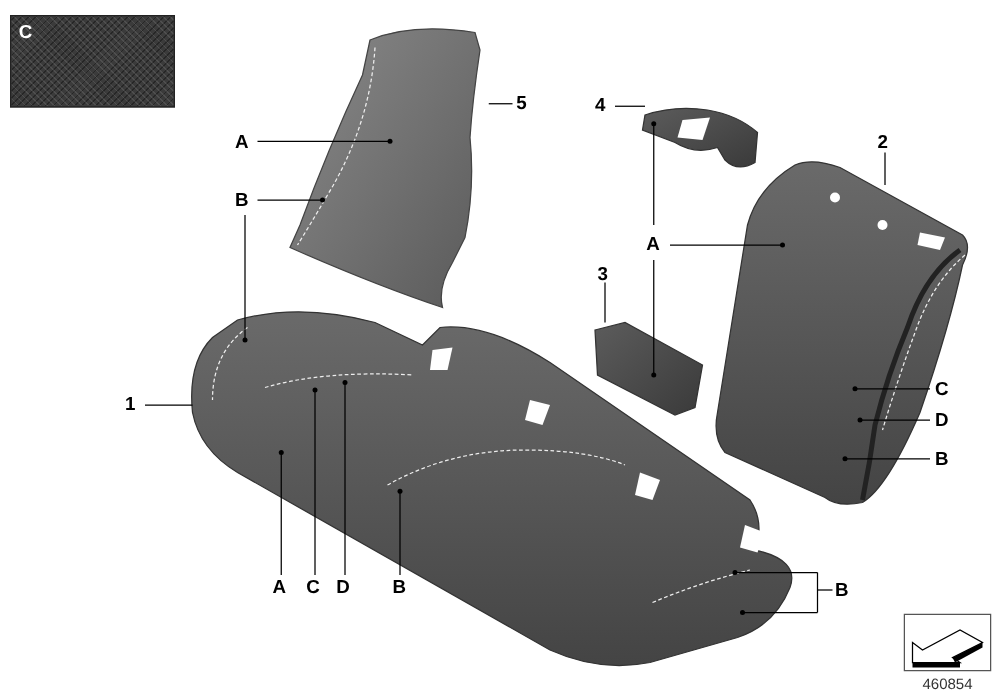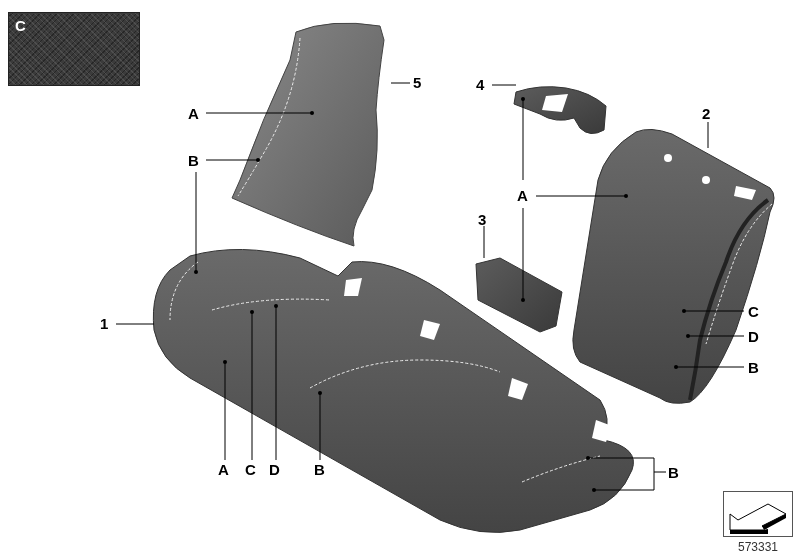--- a/index.html
+++ b/index.html
@@ -142,14 +142,14 @@
   <span class="lbl" style="left:314px;top:462px">B</span>
   <span class="lbl" style="left:668px;top:465px">B</span>
 
   <div class="ref-box">
     <svg width="68" height="44" viewBox="0 0 68 44">
       <path d="M6,30 L6,22 L14,28 L44,12 L62,22 L38,34 L44,38 L6,38 Z" fill="#fff" stroke="#000" stroke-width="1"></path>
       <path d="M6,38 L44,38 L44,42 L6,42 Z" fill="#000"></path>
       <path d="M62,22 L62,26 L40,38 L38,34 Z" fill="#000"></path>
     </svg>
   </div>
-  <span class="ref-num">573331</span>
+  <span class="ref-num">460854</span>
 </div>
 
 </body></html>

